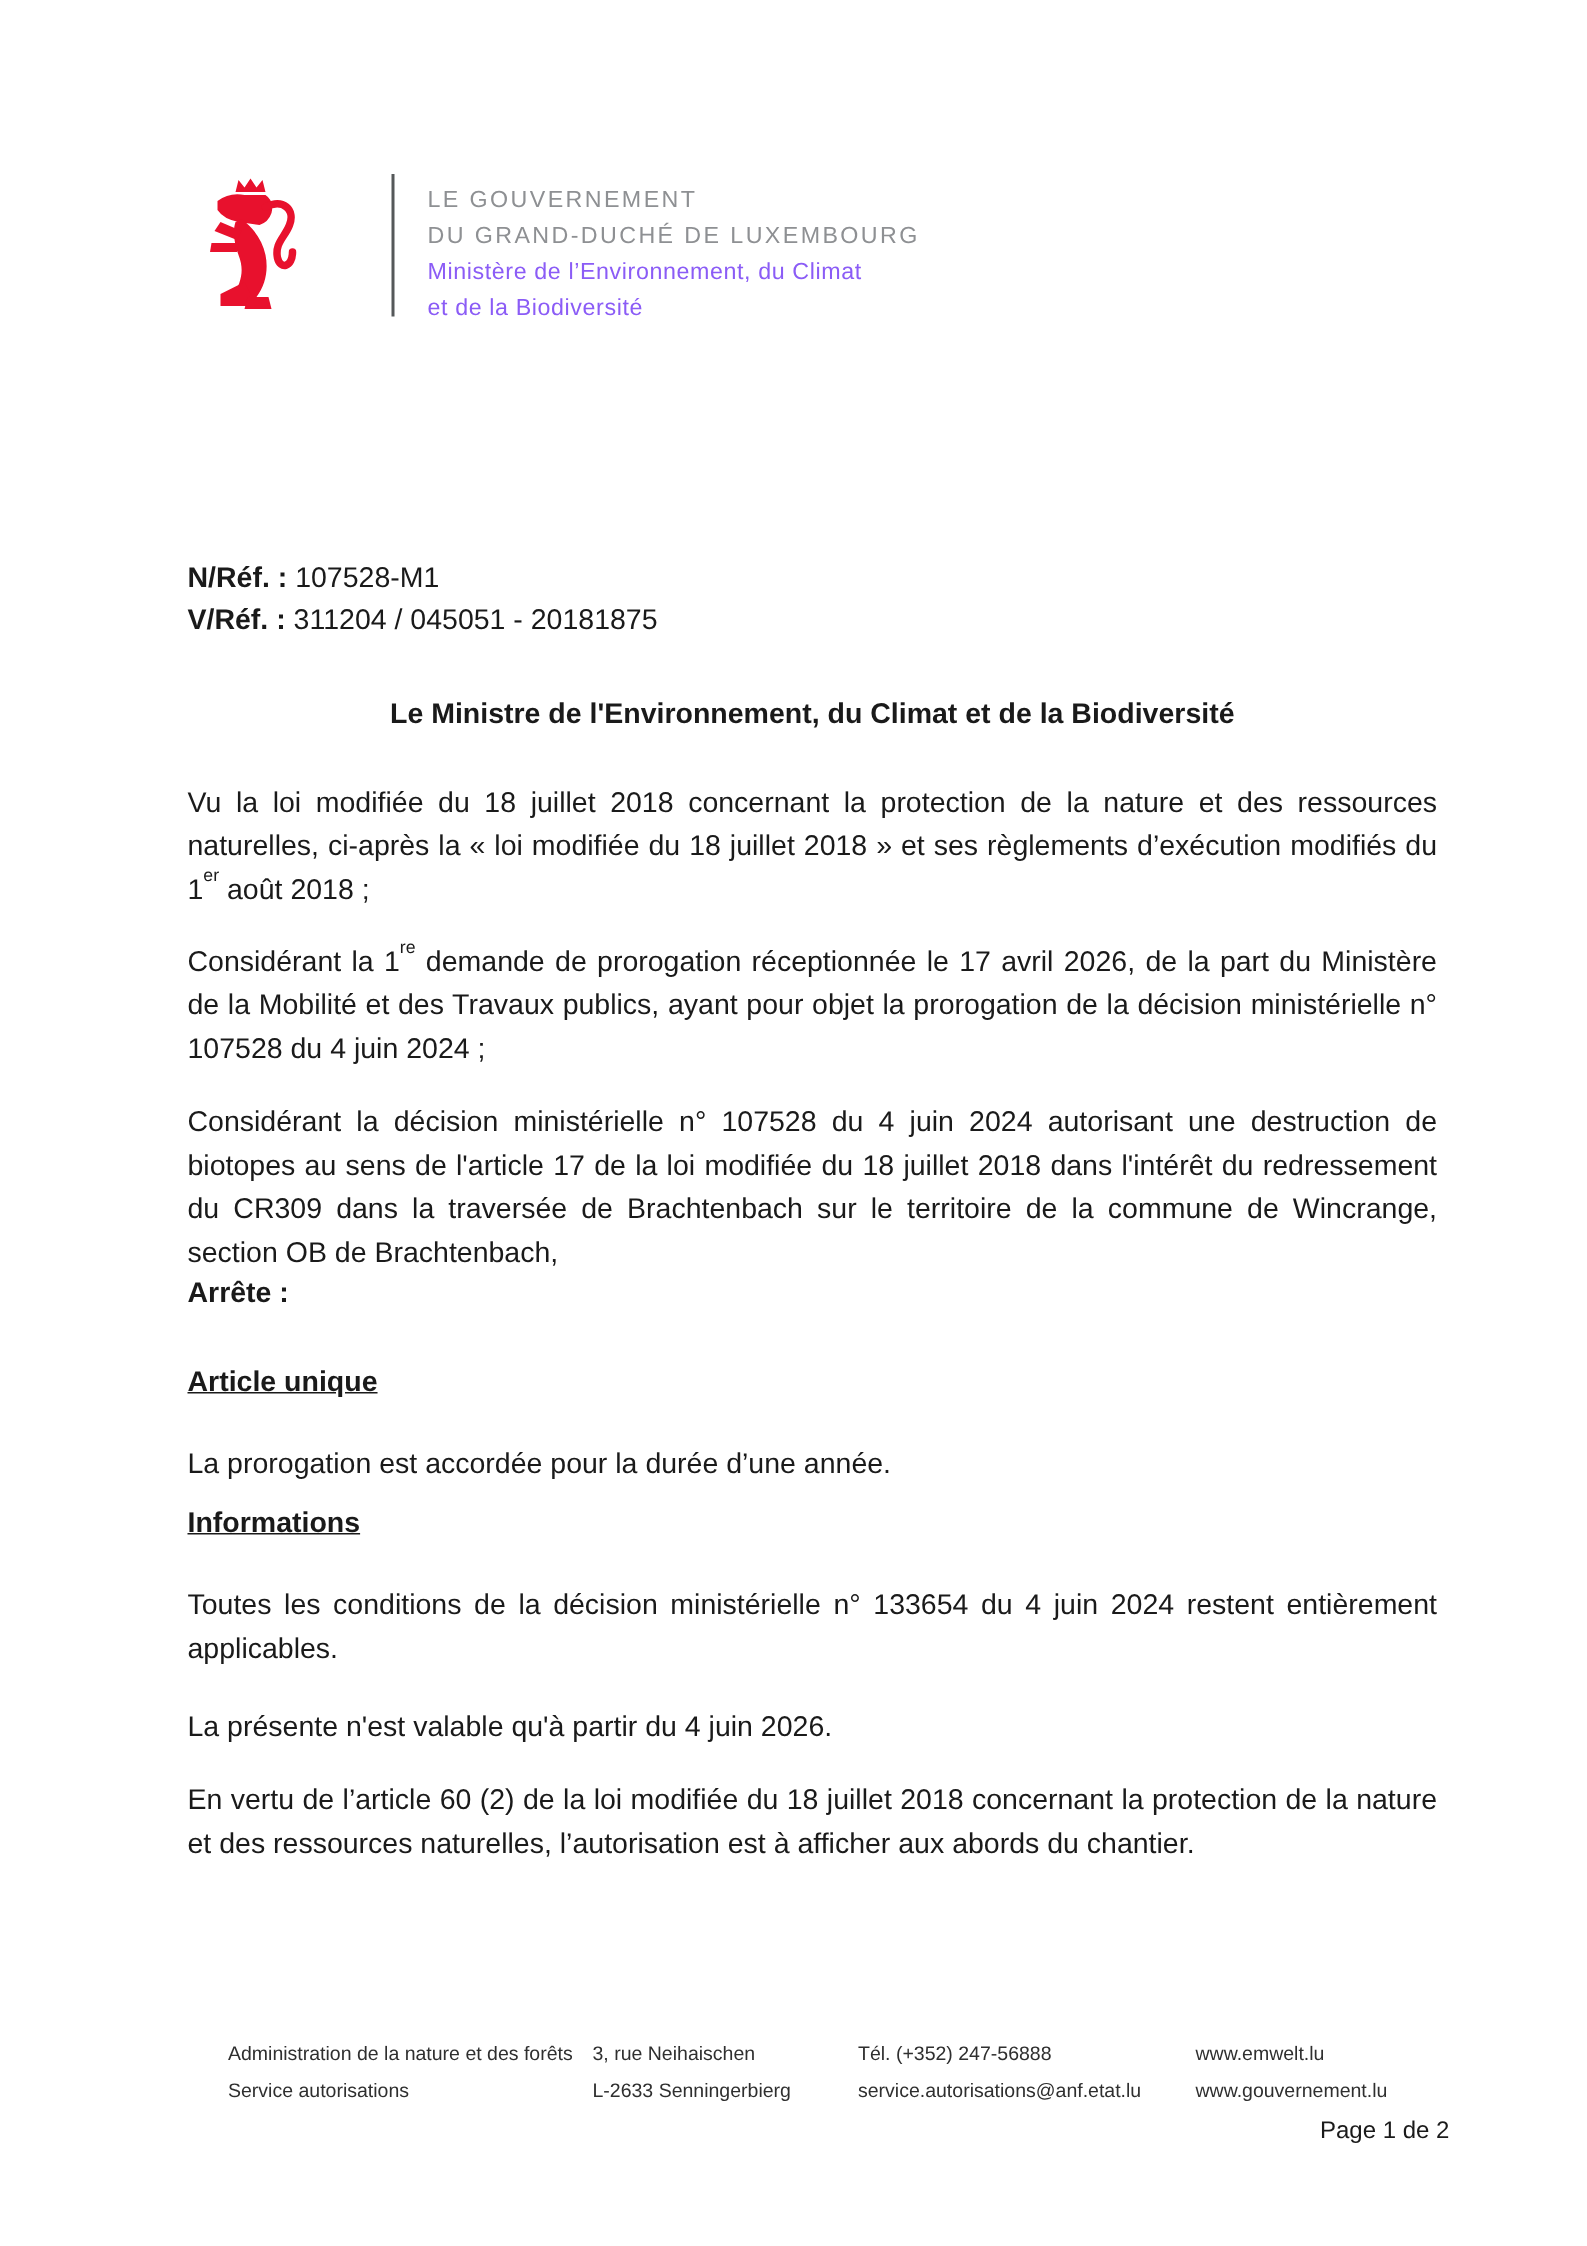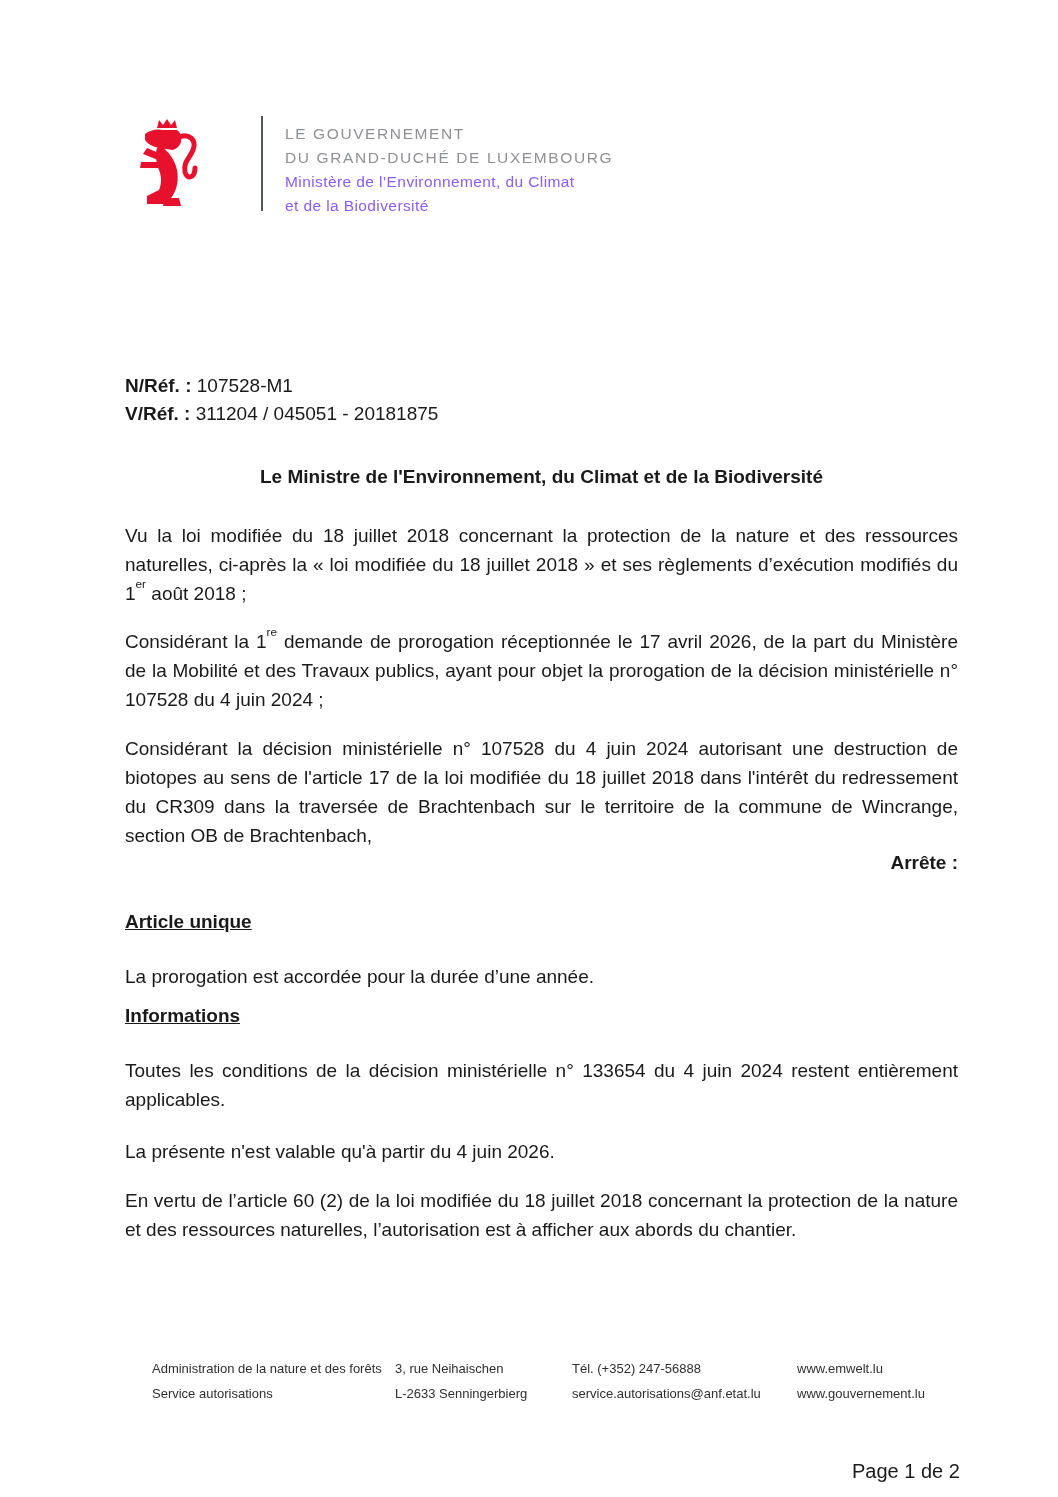--- a/index.html
+++ b/index.html
@@ -64,21 +64,21 @@
   }
   .refs b { font-weight: bold; }
 
   
   .content { position: absolute; left: 125px; width: 833px; }
   .doc-title { top: 466px; text-align: center; font-weight: bold; font-size: 19px; }
   .para { font-size: 19px; line-height: 29px; text-align: justify; }
   .p-vu     { top: 521px; }
   .p-cons1  { top: 627px; }
   .p-cons2  { top: 734px; }
-  .arrete   { top: 852px; text-align: right; font-weight: bold; font-size: 19px; }
+  .arrete   { top: 852px; text-align: left; font-weight: bold; font-size: 19px; }
   .heading  { font-size: 19px; font-weight: bold; text-decoration: underline; }
   .h-article { top: 911px; }
   .p-article { top: 962px; }
   .h-info    { top: 1005px; }
   .p-info1   { top: 1056px; }
   .p-info2   { top: 1137px; }
   .p-info3   { top: 1186px; }
 
   sup.ord {
     font-size: 0.62em;
@@ -96,24 +96,23 @@
     white-space: nowrap;
   }
   .fc1 { left: 135px; top: 1356px; margin-left: 17px; }
   .fc2 { left: 395px; top: 1356px; }
   .fc3 { left: 572px; top: 1356px; }
   .fc4 { left: 797px; top: 1356px; }
 
   .page-num {
     position: absolute;
     top: 1412px;
-    left: 852px;
-    font-size: 20px;
+    left: 880px;
+    font-size: 16px;
     color: #1a1a1a;
-    margin-top: 48px;
   }
 </style>
 </head>
 <body>
 
 <div class="page">
 
   <div class="logo-block">
     <div class="lion-wrap">
       <svg width="66" height="92" viewBox="0 0 66 92" aria-hidden="true">

